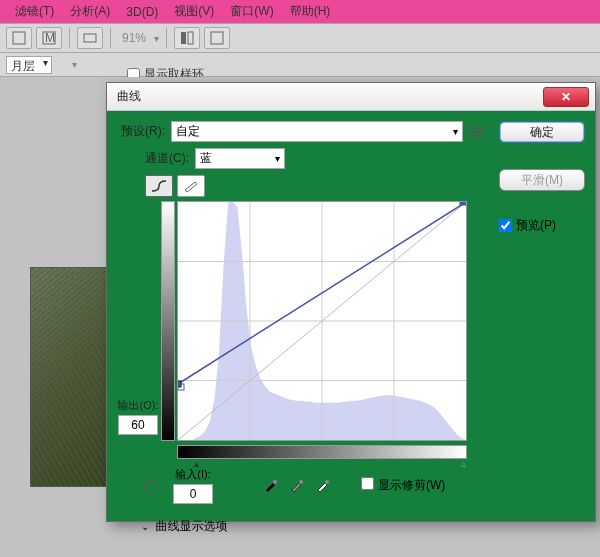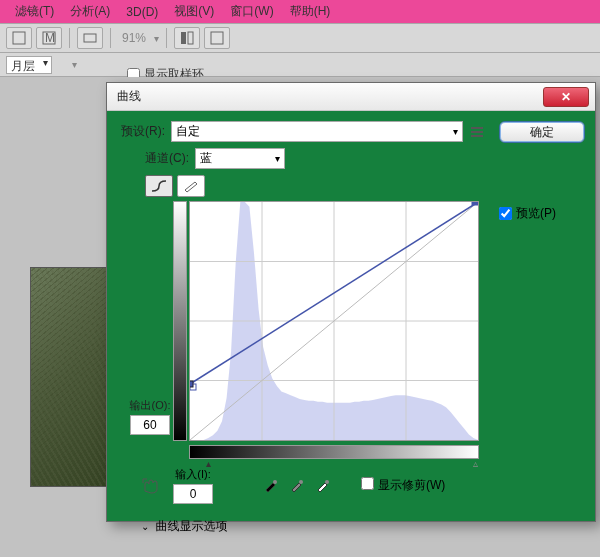--- a/index.html
+++ b/index.html
@@ -46,21 +46,21 @@
 .menu-icon { width: 16px; height: 16px; display: flex; flex-direction: column; justify-content: center; gap: 2px; padding: 2px; }
 .menu-icon span { height: 2px; background: #555; }
 
 .channel-row { padding-left: 24px; }
 .channel-select { flex: 0 0 90px; }
 
 .tool-row { display: flex; gap: 4px; padding-left: 24px; margin-bottom: 4px; }
 .curve-tool { width: 28px; height: 22px; border: 1px solid #999; background: #fff; border-radius: 2px; display: flex; align-items: center; justify-content: center; }
 .curve-tool.active { background: #e8e8e8; border-color: #666; }
 
-.curves-area { position: relative; margin-left: 12px; }
+.curves-area { position: relative; margin-left: 0; }
 .curves-box { position: relative; width: 290px; height: 240px; border: 1px solid #999; background: #fff; margin-left: 56px; }
 .hist { position: absolute; inset: 0; }
 
 .y-gradient { position: absolute; left: 40px; top: 0; width: 14px; height: 240px; background: linear-gradient(to top, #000, #fff); border: 1px solid #999; }
 .x-gradient { position: absolute; left: 56px; bottom: -18px; width: 290px; height: 14px; background: linear-gradient(to right, #000, #fff); border: 1px solid #999; }
 .x-gradient::before { content: "▴"; position: absolute; left: 16px; top: 12px; font-size: 10px; color: #333; }
 .x-gradient::after { content: "▵"; position: absolute; right: 0; top: 12px; font-size: 10px; color: #888; }
 
 .output-block { position: absolute; left: -4px; bottom: 6px; width: 42px; text-align: center; }
 .output-block .olabel { font-size: 11px; color: #222; margin-bottom: 2px; }
@@ -73,21 +73,21 @@
 .eyedroppers { display: flex; gap: 8px; margin-left: 40px; }
 .eyedrop { width: 18px; height: 18px; }
 .show-clipping { display: flex; align-items: flex-start; gap: 4px; margin-left: 18px; }
 
 .options-row { display: flex; align-items: center; gap: 6px; margin-top: 14px; padding-left: 20px; }
 .disclosure { font-size: 10px; }
 
 .dlg-btn { height: 22px; border: 1px solid #8a8a8a; background: linear-gradient(#fefefe,#e4e4e4); border-radius: 6px; color: #222; text-align: center; line-height: 20px; cursor: default; }
 .dlg-btn.primary { border-color: #3a6ea5; box-shadow: 0 0 0 1px #8ab4e8 inset; }
 .dlg-btn.disabled { color: #999; }
-.preview-check { display: flex; align-items: center; gap: 4px; margin-top: 16px; }
+.preview-check { display: flex; align-items: center; gap: 4px; }
 
 svg { display: block; }
 </style>
 </head>
 <body>
 
 <div class="menubar">
   <span class="menu-item">滤镜(T)</span>
   <span class="menu-item">分析(A)</span>
   <span class="menu-item">3D(D)</span>
@@ -258,20 +258,21 @@
       <div class="options-row">
         <span class="disclosure">⌄</span>
         <span>曲线显示选项</span>
       </div>
 
     </div>
 
     <div class="right-col">
       <div class="dlg-btn primary">确定</div>
       <div style="height:14px"></div>
+      <div class="dlg-btn disabled">平滑(M)</div>
       <div style="height:14px"></div>
       <label class="preview-check">
         <input type="checkbox" checked="" style="">
         <span>预览(P)</span>
       </label>
     </div>
   </div>
 </div>
 
 </body></html>

